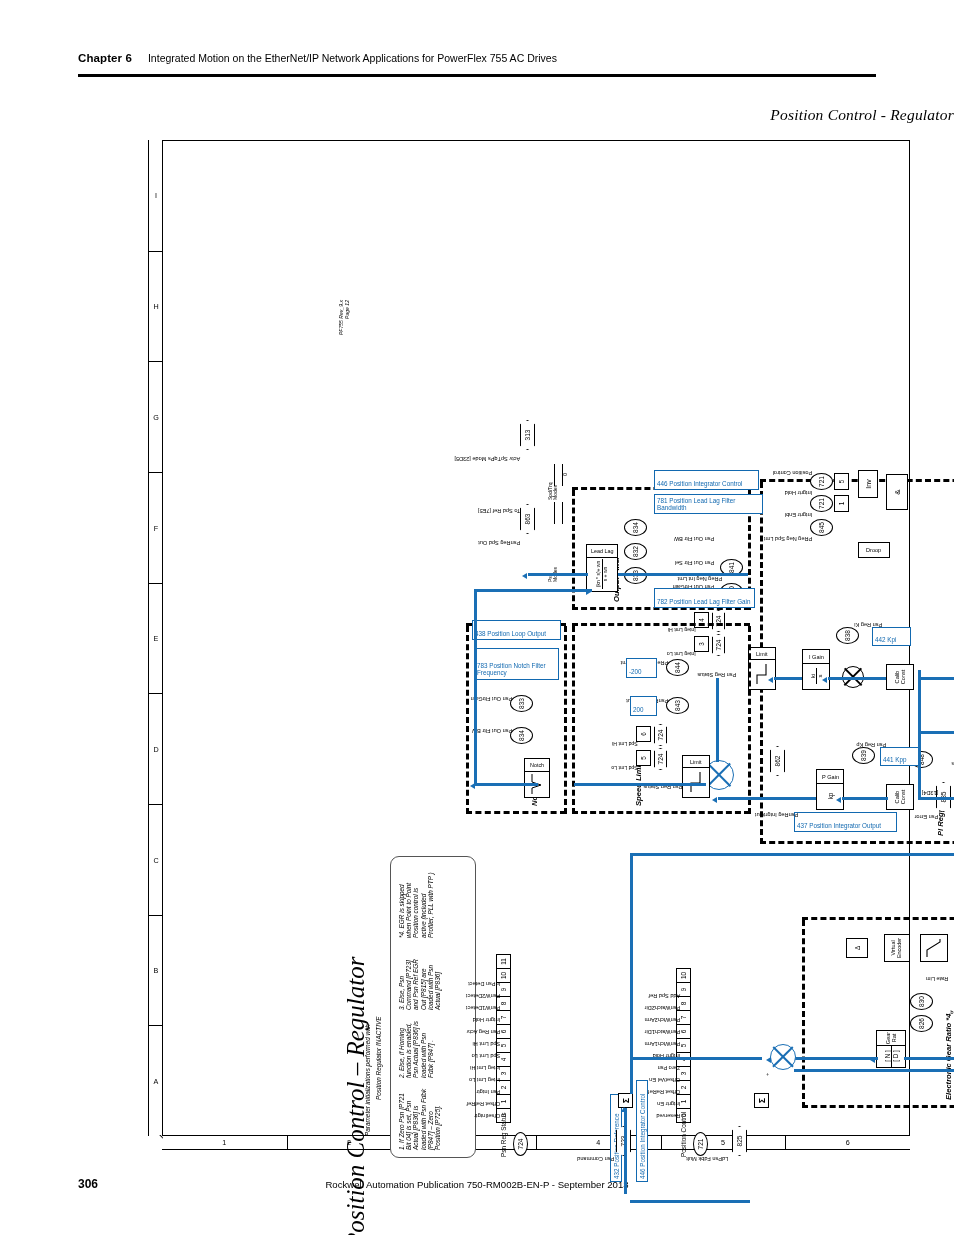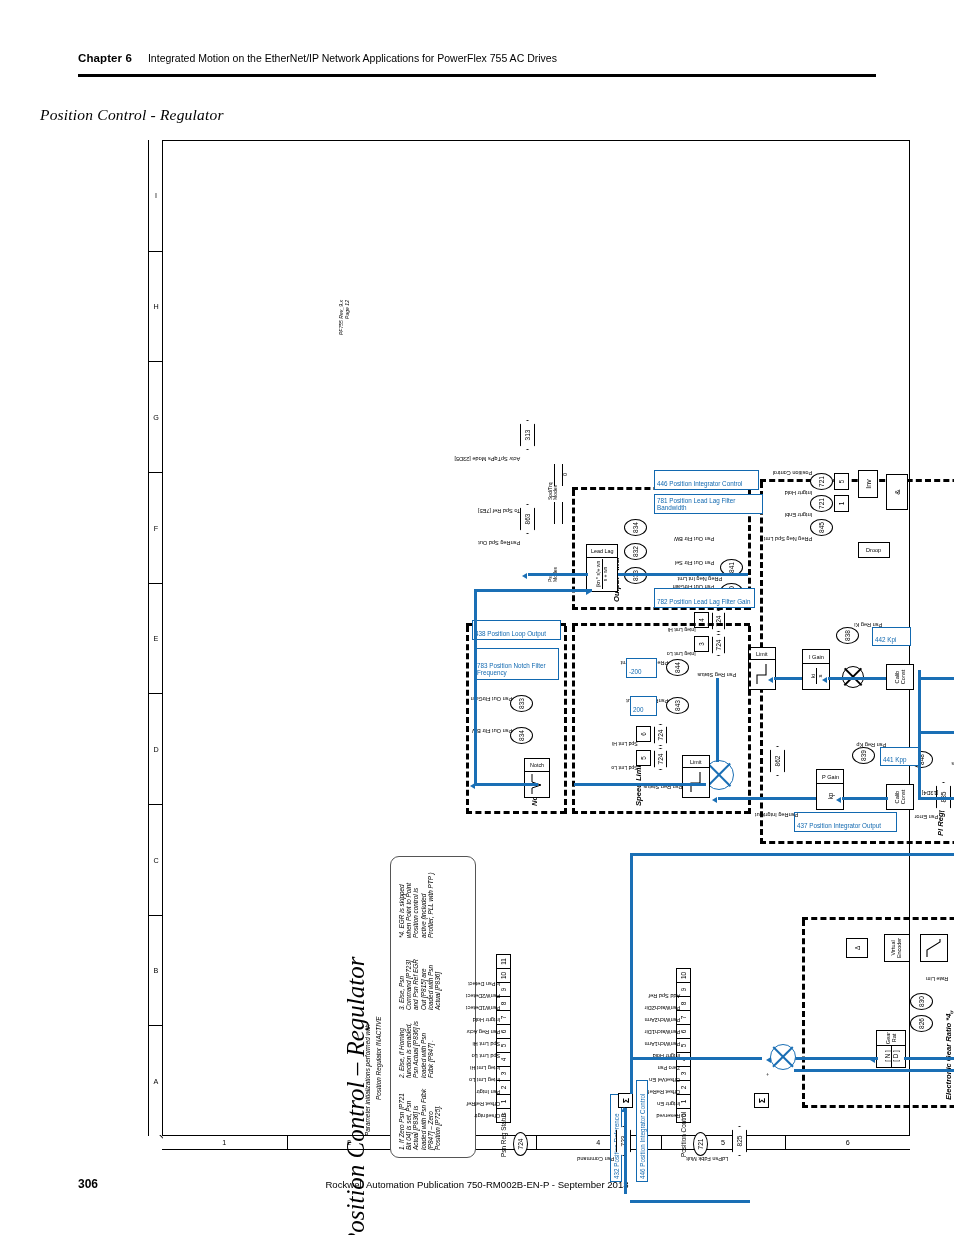--- a/index.html
+++ b/index.html
@@ -7,21 +7,21 @@
   body{width:954px;height:1235px;position:relative;font-family:"Liberation Sans",sans-serif;color:#000;overflow:hidden;}
 
   
   #page{position:absolute;inset:0;width:954px;height:1235px;}
 
   .hdr{position:absolute;left:78px;top:48px;width:800px;height:20px;white-space:nowrap;}
   .hdr-chapter{font-size:11.5px;font-weight:bold;letter-spacing:.1px;}
   .hdr-title{font-size:10.5px;margin-left:16px;}
   .hdr-rule{position:absolute;left:78px;top:74px;width:798px;height:2.6px;background:#000;}
 
-  .pagetitle{position:absolute;left:0;top:106px;width:954px;text-align:left;font-family:"Liberation Serif",serif;
+  .pagetitle{position:absolute;left:0;top:106px;width:954px;text-align:right;font-family:"Liberation Serif",serif;
              font-style:italic;font-size:15.5px;letter-spacing:.2px;}
   .pagetitle span{margin-left:40px;}
 
   .ftr-num{position:absolute;left:78px;top:1177px;font-size:12px;font-weight:bold;}
   .ftr-txt{position:absolute;left:0;top:1179px;width:954px;text-align:center;font-size:9.6px;}
 
   
   #frame{position:absolute;left:148px;top:140px;width:762px;height:1010px;}
   #frame .inner{position:absolute;left:14px;top:0px;right:0;bottom:14px;border:1.6px solid #000;}
   

